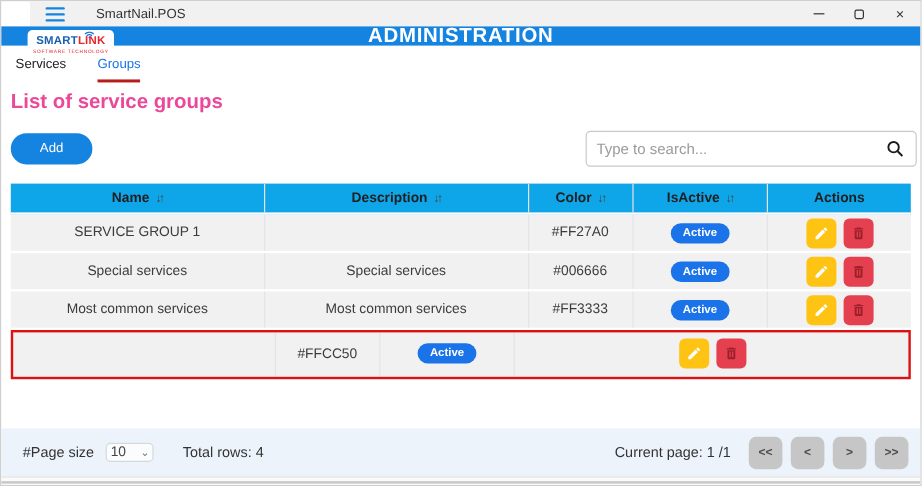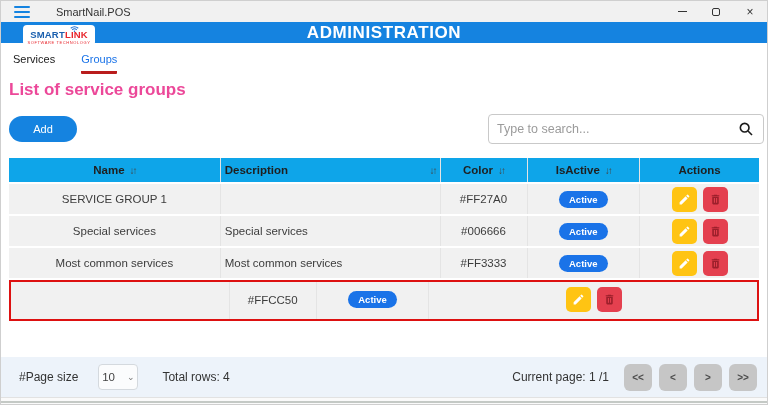--- a/index.html
+++ b/index.html
@@ -1,30 +1,30 @@
 <!DOCTYPE html>
 <html><head>
 <meta charset="utf-8">
 <style>
   * { margin:0; padding:0; box-sizing:border-box; }
   html,body { width:768px; height:405px; overflow:hidden; }
   body { font-family:"Liberation Sans", sans-serif; background:#fff; position:relative; border:1px solid #cfcfcf; }
 
   
-  .titlebar { height:21px; background:#f1f1f1; display:flex; align-items:center; }
+  .titlebar { height:21px; background:#f1f1f1; display:flex; align-items:center;margin-left:24px; }
   .hamburger { width:16px; height:12px; margin-left:13px; display:flex; flex-direction:column; justify-content:space-between; cursor:pointer; }
   .hamburger span { display:block; height:2px; background:#1583e0; border-radius:1px; }
   .win-title { font-size:11px; color:#333; margin-left:26px; }
   .win-controls { margin-left:auto; display:flex; height:100%; }
   .win-btn { width:34px; height:100%; display:flex; align-items:center; justify-content:center; color:#333; font-size:12px; cursor:pointer; }
   .min-glyph { width:9px; height:1px; background:#333; display:block; }
   .max-glyph { width:8px; height:8px; border:1px solid #333; border-radius:2px; display:block; }
 
   
-  .appbar { height:21px; background:#1583e0; position:relative; display:flex; align-items:center; justify-content:center; }
+  .appbar { height:16px; background:#1583e0; position:relative; display:flex; align-items:center; justify-content:center; }
   .appbar-title { color:#fff; font-weight:bold; font-size:17px; letter-spacing:0.6px; }
   .logo { position:absolute; left:22px; top:3px; width:72px; height:21px; background:#fff; border-radius:4px; display:flex; flex-direction:column; align-items:center; justify-content:center; line-height:1; padding-top:3px; }
   .logo-line1 { font-size:9.5px; font-weight:bold; letter-spacing:0.2px; }
   .logo-smart { color:#1a5fae; }
   .logo-link { color:#e8262d; }
   .logo-line2 { font-size:4px; color:#e8262d; letter-spacing:0.6px; margin-top:1.5px; }
   .logo-wifi { position:absolute; top:1px; right:16px; }
 
   
   .tabs { display:flex; gap:26px; padding:10px 12px 0 12px; }
@@ -41,33 +41,33 @@
   .search-btn { width:34px; height:100%; border:none; background:transparent; display:flex; align-items:center; justify-content:center; cursor:pointer; }
 
   
   .table { margin:14px 8px 0 8px; font-size:11.5px; }
   .thead { display:flex; background:#0ea5e9; font-weight:bold; color:#1f1f1f; min-height:26px; border-bottom:2px solid #fff; }
   .trow { display:flex; background:#f1f1f1; color:#3c3c3c; min-height:32px; border-bottom:2px solid #fff; }
   .trow.highlighted { min-height:41px; outline:2px solid #dd1111; outline-offset:-2px; position:relative; z-index:1; }
   .tcell { display:flex; align-items:center; justify-content:center; text-align:center; padding:2px 4px; border-left:1px solid #e4e4e4; }
   .tcell:first-child { border-left:none; }
   .c-name   { flex:0 0 28.1%; }
-  .c-desc   { flex:0 0 29.3%;justify-content:space-between; }
+  .c-desc   { flex:0 0 29.3%; }
   .c-color  { flex:0 0 11.6%; }
   .c-active { flex:0 0 15.0%; }
   .c-act    { flex:1; }
   .sort-ico { font-size:10px; color:#444; margin-left:5px; letter-spacing:-2px; font-weight:normal; }
   .badge { background:#1a73e8; color:#fff; font-size:9.5px; font-weight:bold; padding:3px 10px; border-radius:10px; }
   .abtn { width:25px; height:25px; border:none; border-radius:5px; margin:0 3px; cursor:pointer; display:inline-flex; align-items:center; justify-content:center; }
   .abtn.edit { background:#ffc413; }
   .abtn.del  { background:#e4404f; }
 
   
   .footer { position:absolute; left:0; right:0; bottom:7px; height:40px; background:#edf3fa; display:flex; align-items:center; padding:0 10px 0 18px; font-size:12px; color:#333; }
-  .psize-select { margin-left:20px; width:40px; height:26px; background:#fbfcfd; border:1px solid #d4d9de; border-radius:4px; display:flex; align-items:center; justify-content:center; gap:12px; font-size:11.5px; color:#444; cursor:pointer; }
+  .psize-select { margin-left:10px; width:40px; height:16px; background:#fbfcfd; border:1px solid #d4d9de; border-radius:4px; display:flex; align-items:center; justify-content:center; gap:12px; font-size:11.5px; color:#444; cursor:pointer; }
   .psize-chevron { font-size:9px; color:#777; }
   .total-rows { margin-left:24px; }
   .footer-right { margin-left:auto; display:flex; align-items:center; gap:7px; }
   .current-page { margin-right:8px; }
   .pg-btn { width:28px; height:27px; background:#c6c6c6; border:none; border-radius:6px; color:#4c4c4c; font-weight:bold; font-size:10px; cursor:pointer; font-family:inherit; }
   .bottom-strip { position:absolute; left:0; right:0; bottom:0; height:7px; background:#fafafa; border-top:1px solid #e2e2e2; }
   .bottom-strip::after { content:""; position:absolute; left:0; right:0; bottom:1px; height:2px; background:#c4c9c5; }
 </style>
 </head>
 <body>

